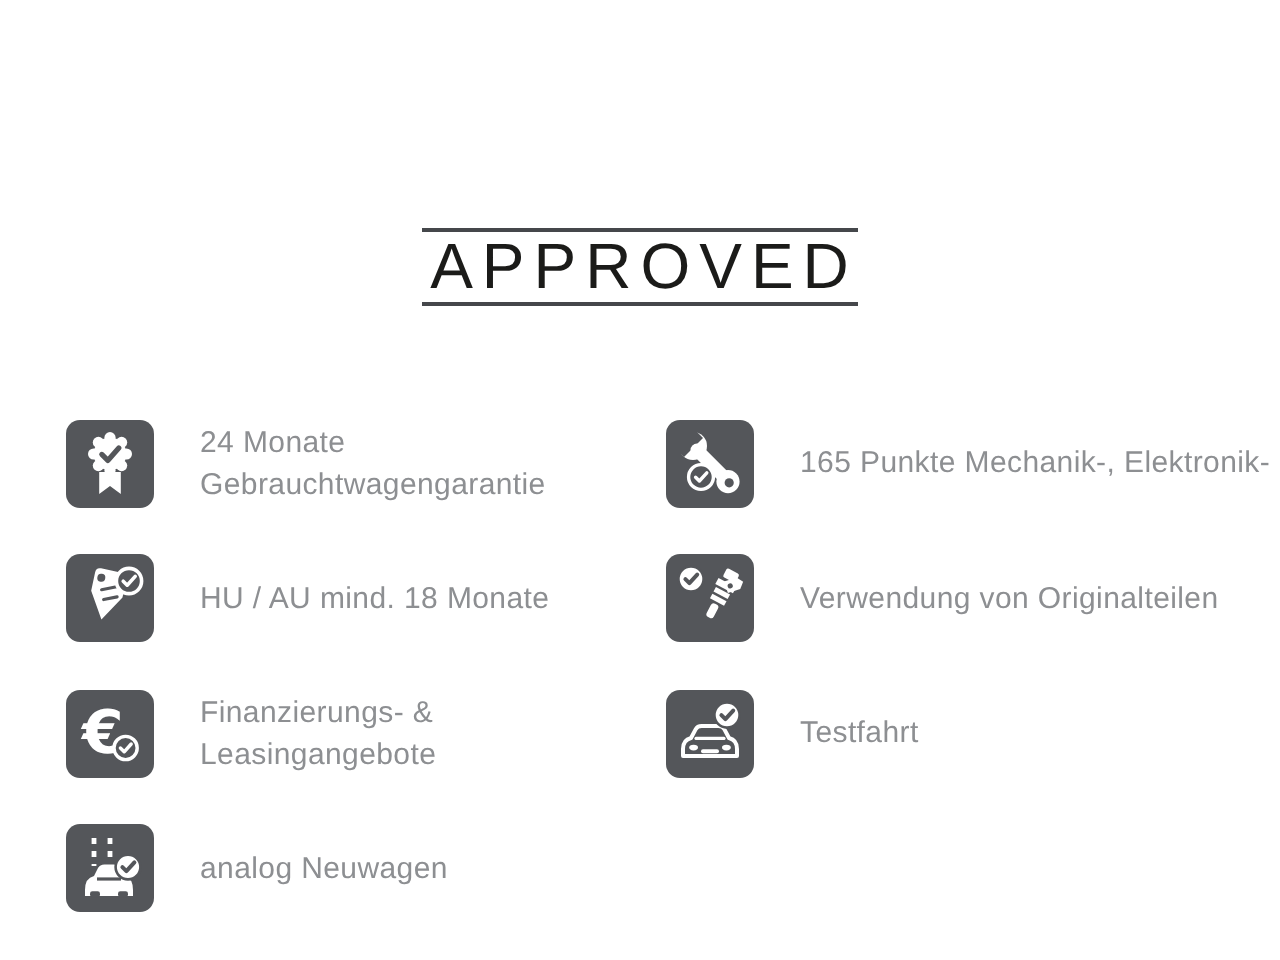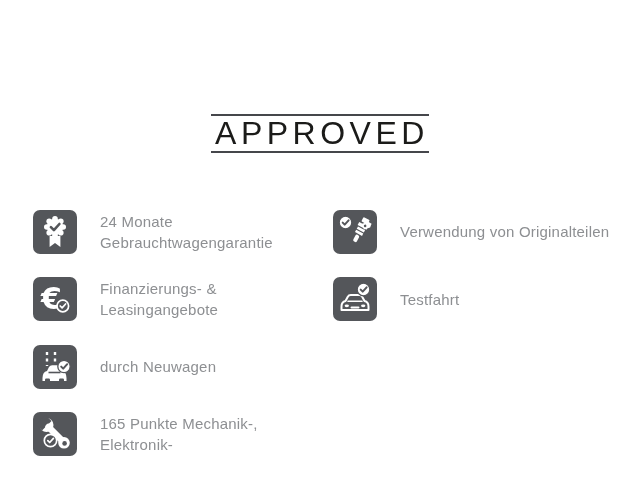--- a/index.html
+++ b/index.html
@@ -64,20 +64,36 @@
           <path d="M16.6 26 h10.8 v11 l-5.4 -4 -5.4 4 z"></path>
         </g>
         <path d="M17.9 17.2 l3 3 5.5 -6.2" stroke="var(--icon-bg)" stroke-width="2.6" fill="none" stroke-linecap="round" stroke-linejoin="round"></path>
       </svg>
       <div class="btxt">
         <div class="line">24 Monate</div>
         <div class="line">Gebrauchtwagengarantie</div>
       </div>
     </div>
 
+    <div class="benefit">
+      <svg viewBox="0 0 44 44">
+        <rect class="ibg" x="0" y="0" width="44" height="44" rx="7"></rect>
+        <g transform="rotate(12 20 22)">
+          <path d="M12 10.5 q0 -2.5 2.5 -2.5 h11 q2.5 0 2.5 2.5 v9.5 l-8 13 -8 -13 z" fill="#fff"></path>
+          <circle cx="15.6" cy="12.6" r="2" fill="var(--icon-bg)"></circle>
+          <path d="M17 18.4 l7 -3 M19 23 l6.3 -2.7" stroke="var(--icon-bg)" stroke-width="1.6" stroke-linecap="round" fill="none"></path>
+        </g>
+        <circle cx="31.5" cy="13.5" r="6.3" fill="var(--icon-bg)" stroke="#fff" stroke-width="1.8"></circle>
+        <path d="M28.6 13.6 l2 2 4 -4.4" stroke="#fff" stroke-width="1.8" fill="none" stroke-linecap="round" stroke-linejoin="round"></path>
+      </svg>
+      <div class="btxt">
+        <div class="line">HU / AU mind. 18 Monate</div>
+
+      </div>
+    </div>
 
     <div class="benefit">
       <svg viewBox="0 0 44 44">
         <rect class="ibg" x="0" y="0" width="44" height="44" rx="7"></rect>
         <text x="8" y="31.5" font-size="30" font-weight="700" fill="#fff">€</text>
         <circle cx="29.8" cy="29" r="5.8" fill="var(--icon-bg)" stroke="#fff" stroke-width="1.7"></circle>
         <path d="M27.2 29 l1.9 1.9 3.5 -3.9" stroke="#fff" stroke-width="1.7" fill="none" stroke-linecap="round" stroke-linejoin="round"></path>
       </svg>
       <div class="btxt">
         <div class="line">Finanzierungs- &amp; Leasingangebote</div>
@@ -91,21 +107,21 @@
         <path d="M14 7 v14" stroke="#fff" stroke-width="2.4" stroke-dasharray="3 3.5" fill="none"></path>
         <path d="M22 7 v11" stroke="#fff" stroke-width="2.4" stroke-dasharray="3 3.5" fill="none"></path>
         <path d="M9.5 36 v-3 q0 -6 4.5 -7 l2 -4 q1 -1.8 3.2 -1.8 h4.6 q2.2 0 3.2 1.8 l2 4 q4.5 1 4.5 7 v3 z" fill="#fff"></path>
         <path d="M15.5 27.5 h12" stroke="var(--icon-bg)" stroke-width="1.6" fill="none"></path>
         <rect x="12" y="33.6" width="5" height="3" rx="1.2" fill="var(--icon-bg)"></rect>
         <rect x="26" y="33.6" width="5" height="3" rx="1.2" fill="var(--icon-bg)"></rect>
         <circle cx="31" cy="21.5" r="6.2" fill="#fff" stroke="var(--icon-bg)" stroke-width="1.3"></circle>
         <path d="M28.2 21.6 l2 2 4 -4.4" stroke="var(--icon-bg)" stroke-width="2" fill="none" stroke-linecap="round" stroke-linejoin="round"></path>
       </svg>
       <div class="btxt">
-        <div class="line">durch Neuwagen</div>
+        <div class="line">analog Neuwagen</div>
       </div>
     </div>
 
     <div class="benefit">
       <svg viewBox="0 0 44 44">
         <rect class="ibg" x="0" y="0" width="44" height="44" rx="7"></rect>
         <circle cx="13.5" cy="13" r="7" fill="#fff"></circle>
         <path d="M3 12.5 L12.5 3 L18.5 9 L9 18.5 Z" fill="var(--icon-bg)"></path>
         <path d="M15.5 15 L30 29.5" stroke="#fff" stroke-width="6.5" stroke-linecap="round" fill="none"></path>
         <circle cx="31" cy="30.8" r="5.8" fill="#fff"></circle>

